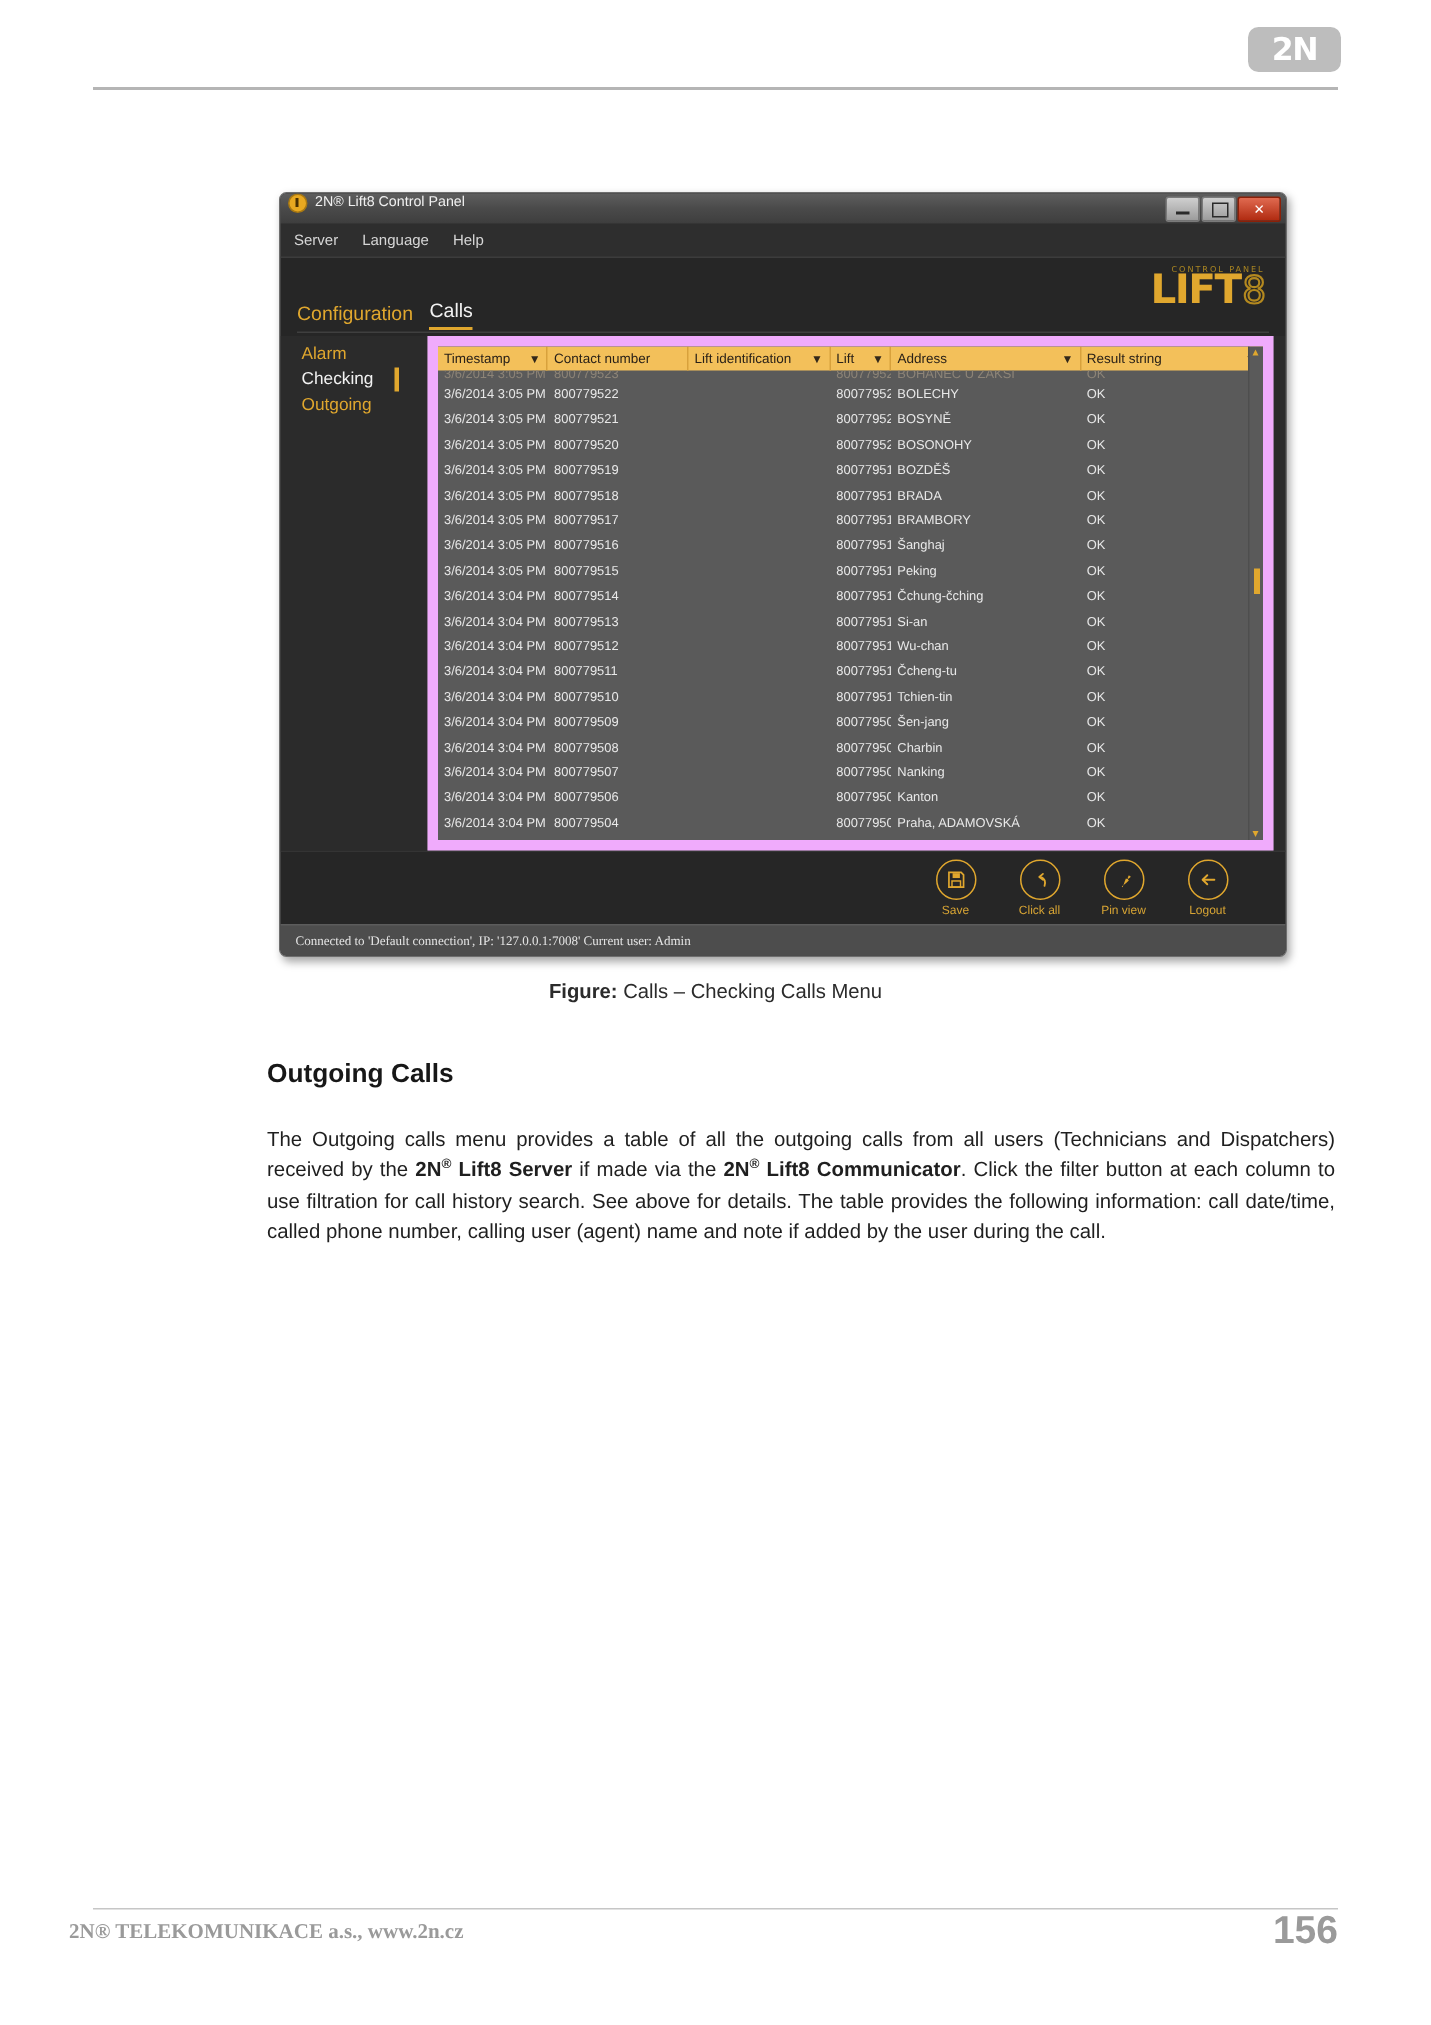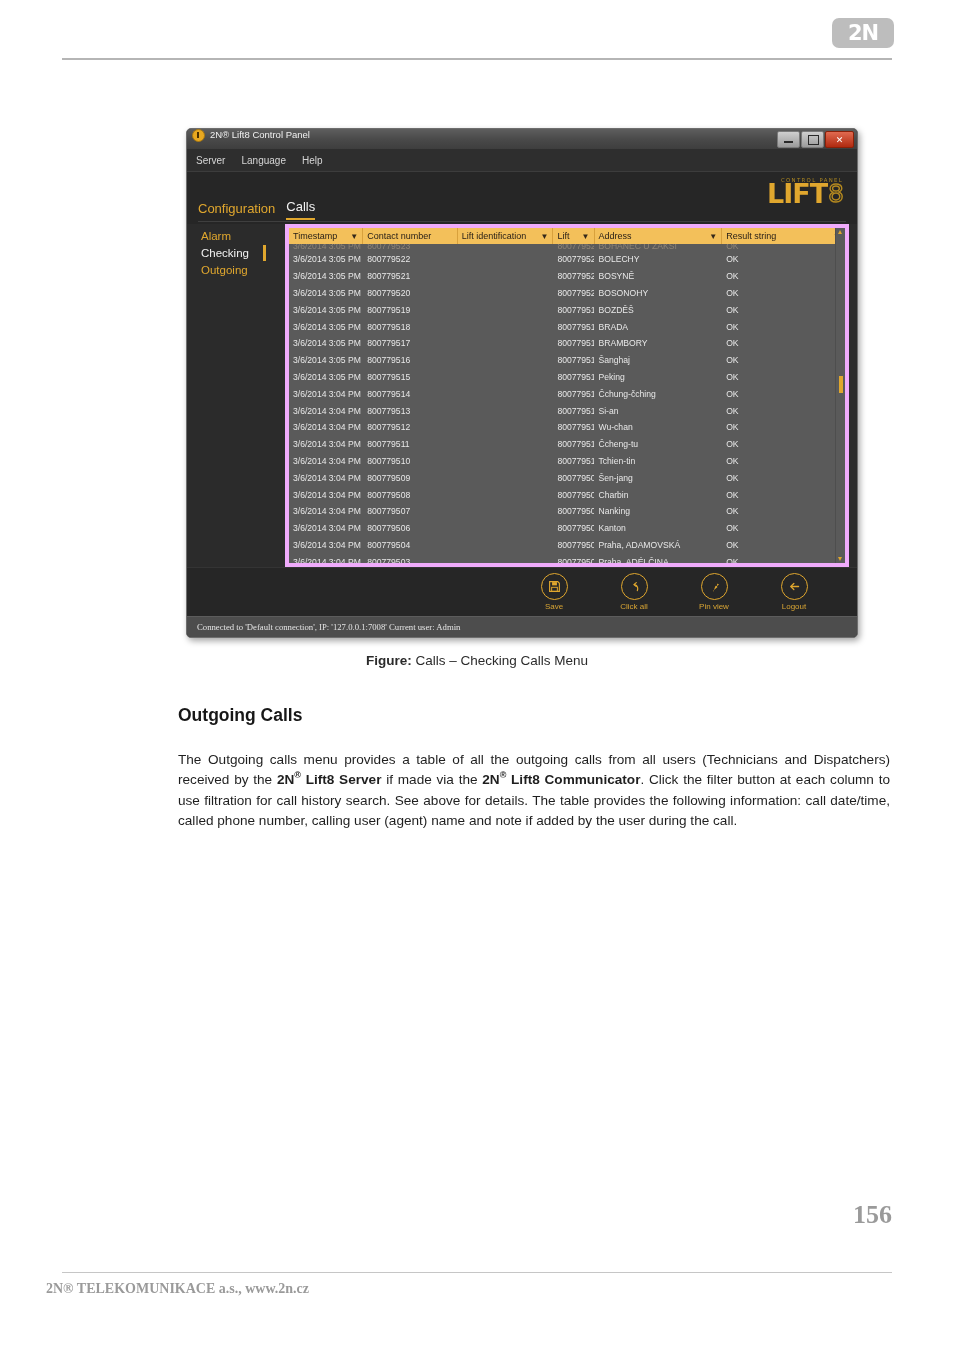--- a/index.html
+++ b/index.html
@@ -254,21 +254,21 @@
     display: flex;
     flex-direction: column;
     min-width: 0;
     padding-right: 8px;
   }
   .grid {
     flex: 1;
     display: flex;
     flex-direction: column;
     background: #5a5a5a;
-    border: 4px solid #f0abfc;
+    border: 7px solid #f0abfc;
     overflow: hidden;
     min-height: 0;
     position: relative;
   }
   .grid-head {
     display: flex;
     background: #f3c05a;
     flex: none;
     height: 16px;
   }
@@ -353,22 +353,21 @@
     height: 17px;
     background: #e0a72e;
   }
 
   .toolbar {
     height: 48px;
     background: #262626;
     display: flex;
     align-items: center;
     justify-content: flex-end;
-    gap: 24px;
-    padding-right: 35px;
+    padding-right: 24px;
     flex: none;
     border-top: 1px solid #343434;
   }
   .tb-btn {
     width: 56px;
     display: flex;
     flex-direction: column;
     align-items: center;
     gap: 2px;
   }
@@ -446,26 +445,26 @@
     position: absolute;
     top: 1281px;
     left: 46px;
     font-size: 14px;
     font-weight: bold;
     color: #9a9a9a;
     font-family: Liberation Serif, serif;
   }
   .footer-page {
     position: absolute;
-    top: 1200px;
+    top: 1271px;
     right: 62px;
     font-size: 26px;
     font-weight: bold;
     color: #9a9a9a;
-    font-family: Liberation Serif, serif;
+    font-family: Liberation Sans, sans-serif;
   }
 </style>
 </head>
 <body>
 
 <div class="doc-header">
   <div class="logo-2n">
     <span>2N</span>
   </div>
   <div class="header-rule"></div>

